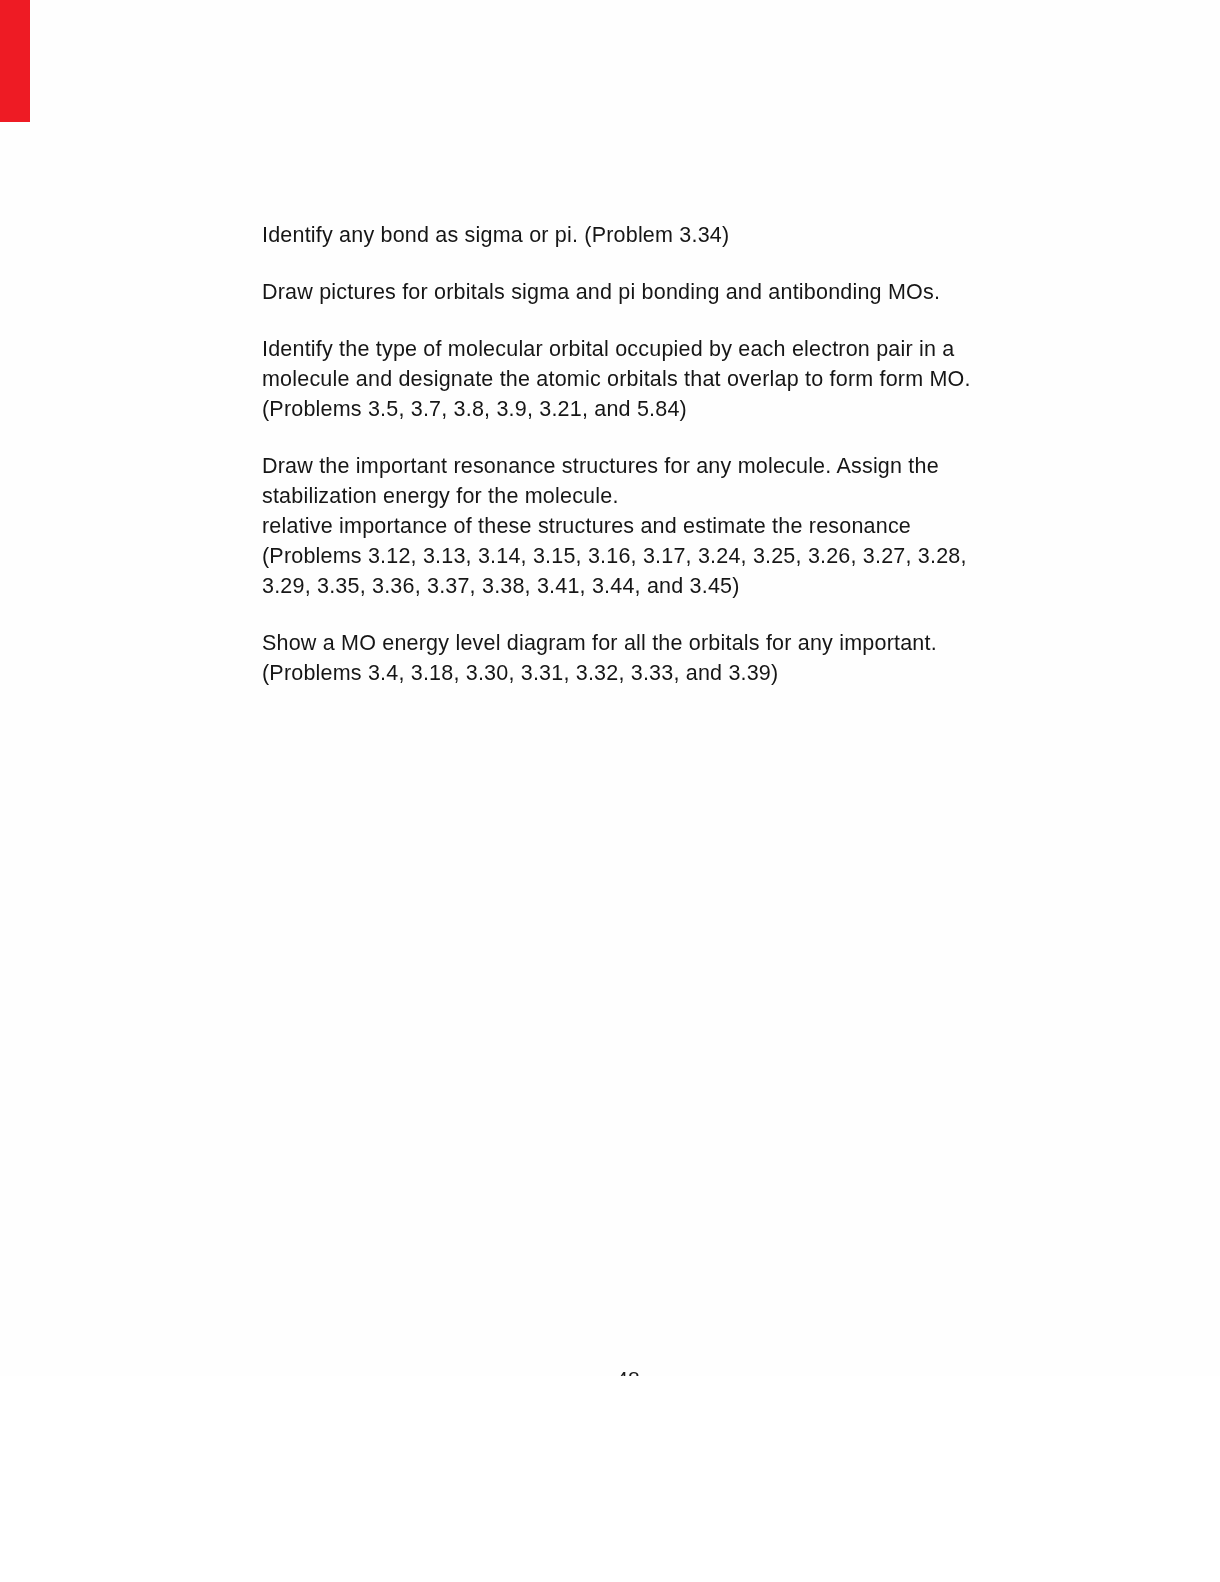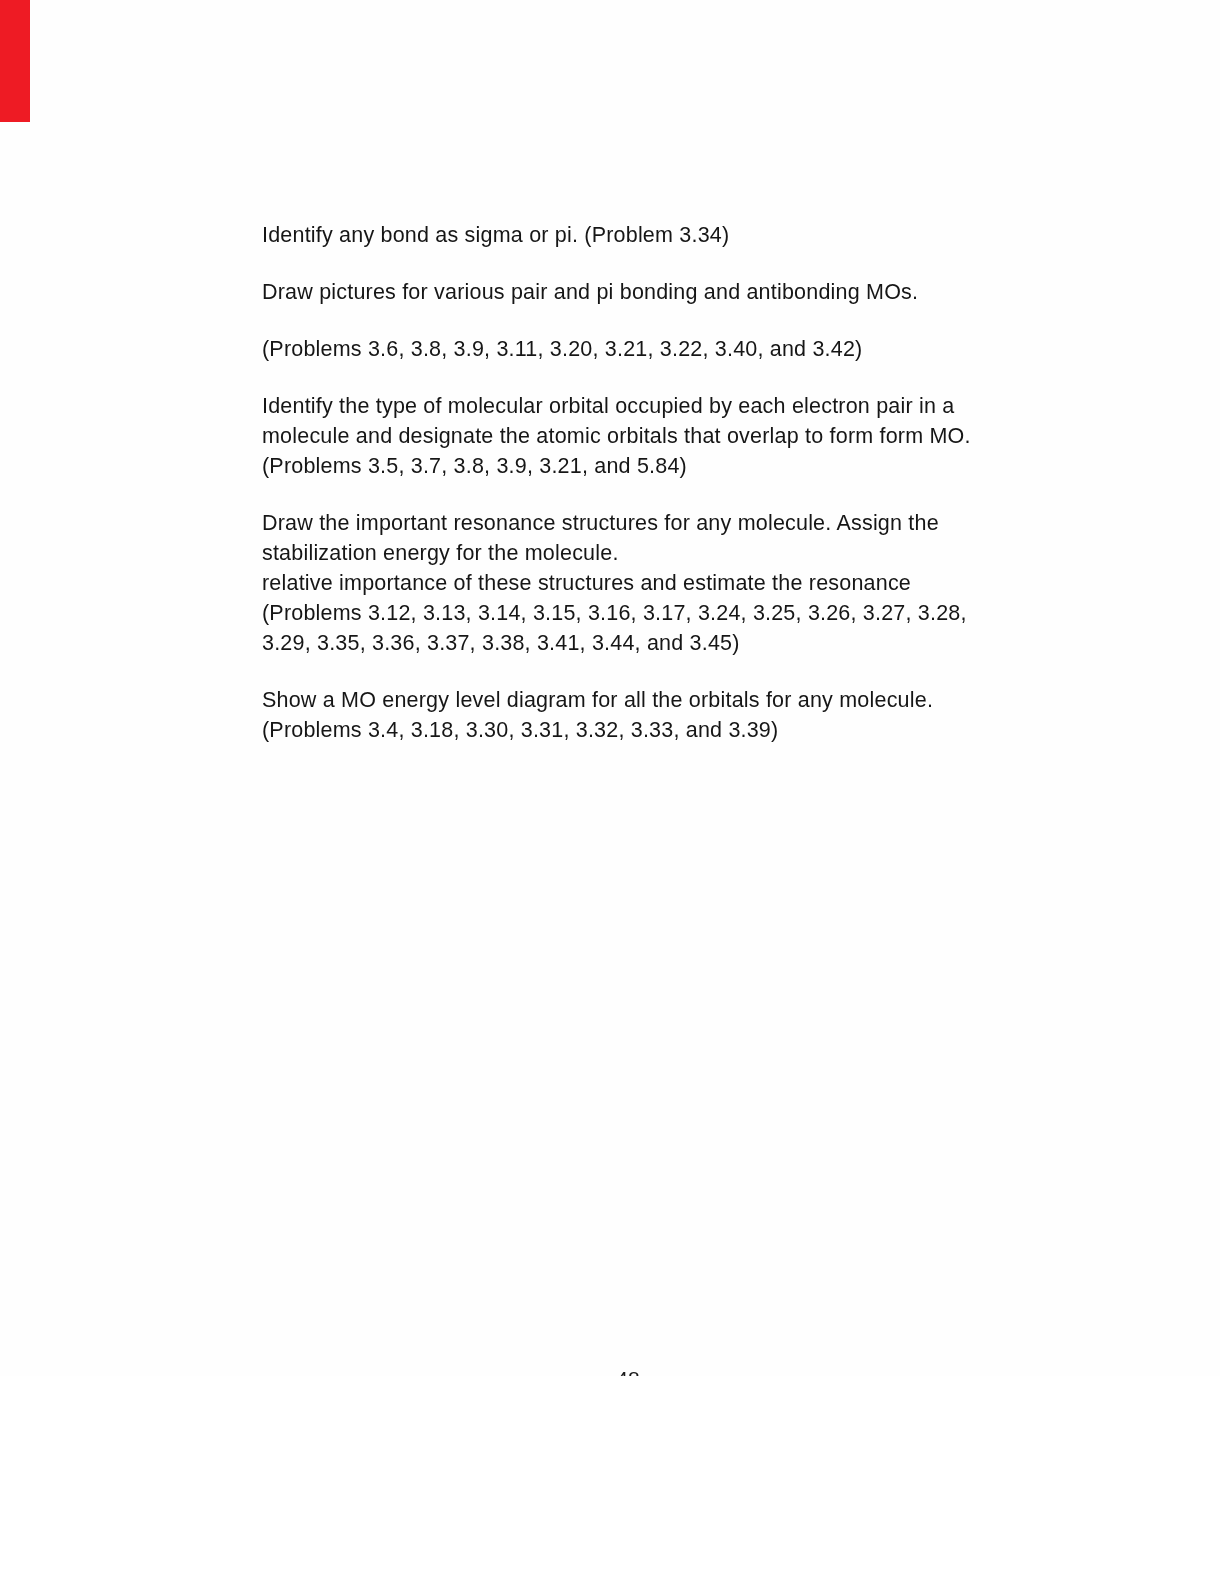--- a/index.html
+++ b/index.html
@@ -63,43 +63,42 @@
   <div class="artifact artifact-top"></div>
   <div class="artifact artifact-bottom"></div>
 
   <div class="content">
 
     <p class="para">
       <span class="line">Identify any bond as sigma or pi.  (Problem 3.34)</span>
     </p>
 
     <p class="para">
-      <span class="line">Draw pictures for various pair and pi bonding and antibonding MOs.</span>
+      <span class="line">Draw pictures for orbitals sigma and pi bonding and antibonding MOs.</span>
     </p>
 
     <p class="para">
-      <span class="line">(Problems 3.6, 3.8, 3.9, 3.11, 3.20, 3.21, 3.22, 3.40, and 3.42)</span>
     </p>
 
     <p class="para">
       <span class="line">Identify the type of molecular orbital occupied by each electron pair in a</span>
       <span class="line">molecule and designate the atomic orbitals that overlap to form form MO.</span>
       <span class="line">(Problems 3.5, 3.7, 3.8, 3.9, 3.21, and 5.84)</span>
     </p>
 
     <p class="para">
       <span class="line">Draw the important resonance structures for any molecule. Assign the</span>
       <span class="line">stabilization energy for the molecule.</span>
       <span class="line">relative importance of these structures and estimate the resonance</span>
       <span class="line">(Problems 3.12, 3.13, 3.14, 3.15, 3.16, 3.17, 3.24, 3.25, 3.26, 3.27, 3.28,</span>
       <span class="line">3.29, 3.35, 3.36, 3.37, 3.38, 3.41, 3.44, and 3.45)</span>
     </p>
 
     <p class="para">
-      <span class="line">Show a MO energy level diagram for all the orbitals for any molecule.</span>
+      <span class="line">Show a MO energy level diagram for all the orbitals for any important.</span>
       <span class="line">(Problems 3.4, 3.18, 3.30, 3.31, 3.32, 3.33, and 3.39)</span>
     </p>
 
   </div>
 
   <div class="page-number">48</div>
 
 </div>
 
 </body></html>

